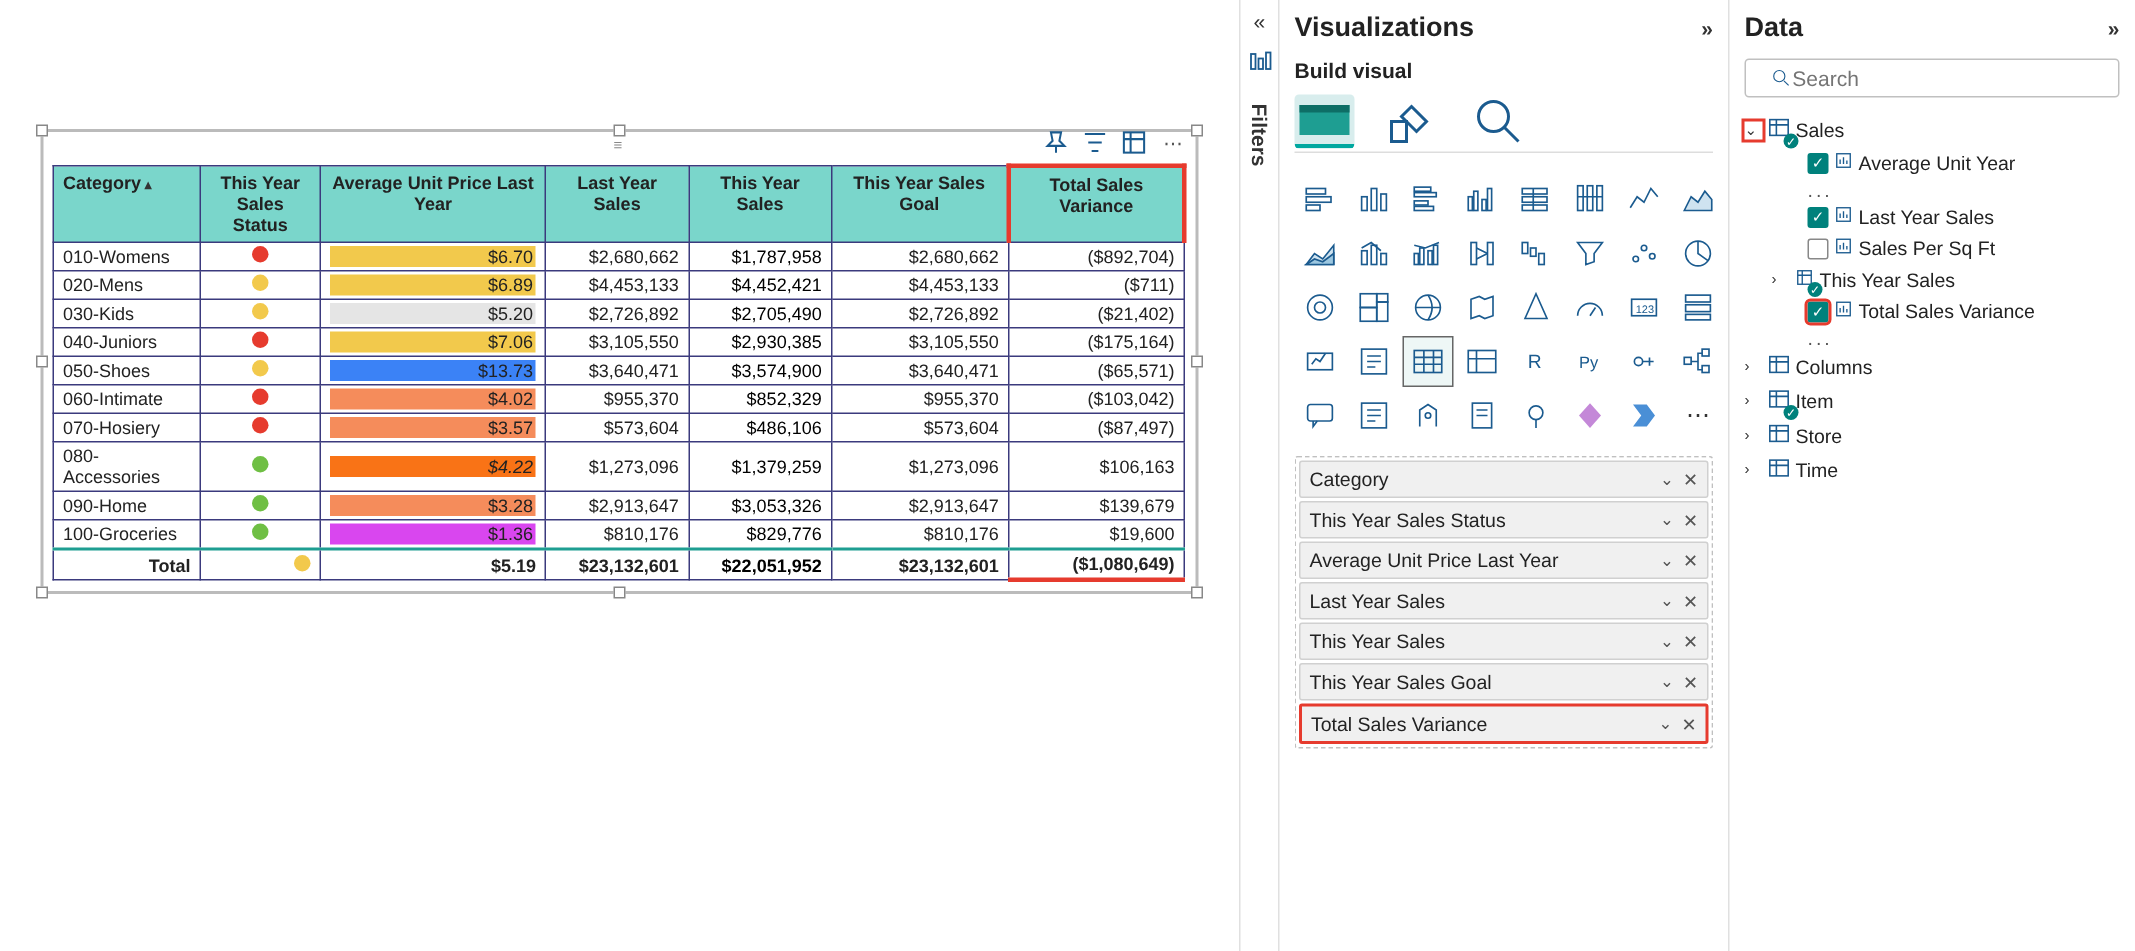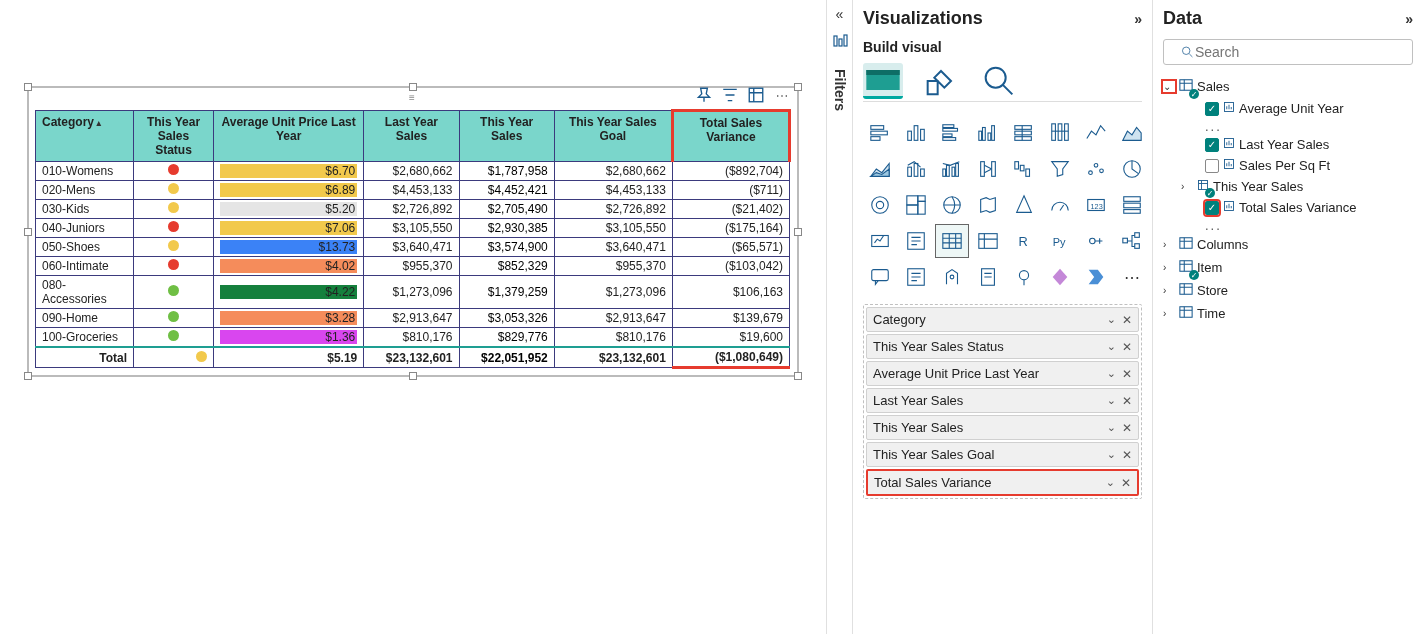--- a/index.html
+++ b/index.html
@@ -178,24 +178,35 @@
               <td class="col-status"><span class="dot dot-red"></span></td>
               <td class="col-num">
                 <span class="pricecell" style="background:#f58c5b;">$4.02</span>
               </td>
               <td class="col-num">$955,370</td>
               <td class="col-num thyr">$852,329</td>
               <td class="col-num">$955,370</td>
               <td class="col-num variance-col">($103,042)</td>
             </tr>
             <tr>
+              <td class="col-cat">070-Hosiery</td>
+              <td class="col-status"><span class="dot dot-red"></span></td>
+              <td class="col-num">
+                <span class="pricecell" style="background:#f58c5b;">$3.57</span>
+              </td>
+              <td class="col-num">$573,604</td>
+              <td class="col-num thyr">$486,106</td>
+              <td class="col-num">$573,604</td>
+              <td class="col-num variance-col">($87,497)</td>
+            </tr>
+            <tr>
               <td class="col-cat">080-Accessories</td>
               <td class="col-status"><span class="dot dot-green"></span></td>
               <td class="col-num">
-                <span class="pricecell" style="background:#15803d;">$4.22</span>
+                <span class="pricecell" style="background:#f97316;font-style:italic;">$4.22</span>
               </td>
               <td class="col-num">$1,273,096</td>
               <td class="col-num thyr">$1,379,259</td>
               <td class="col-num">$1,273,096</td>
               <td class="col-num variance-col">$106,163</td>
             </tr>
             <tr>
               <td class="col-cat">090-Home</td>
               <td class="col-status"><span class="dot dot-green"></span></td>
               <td class="col-num">

